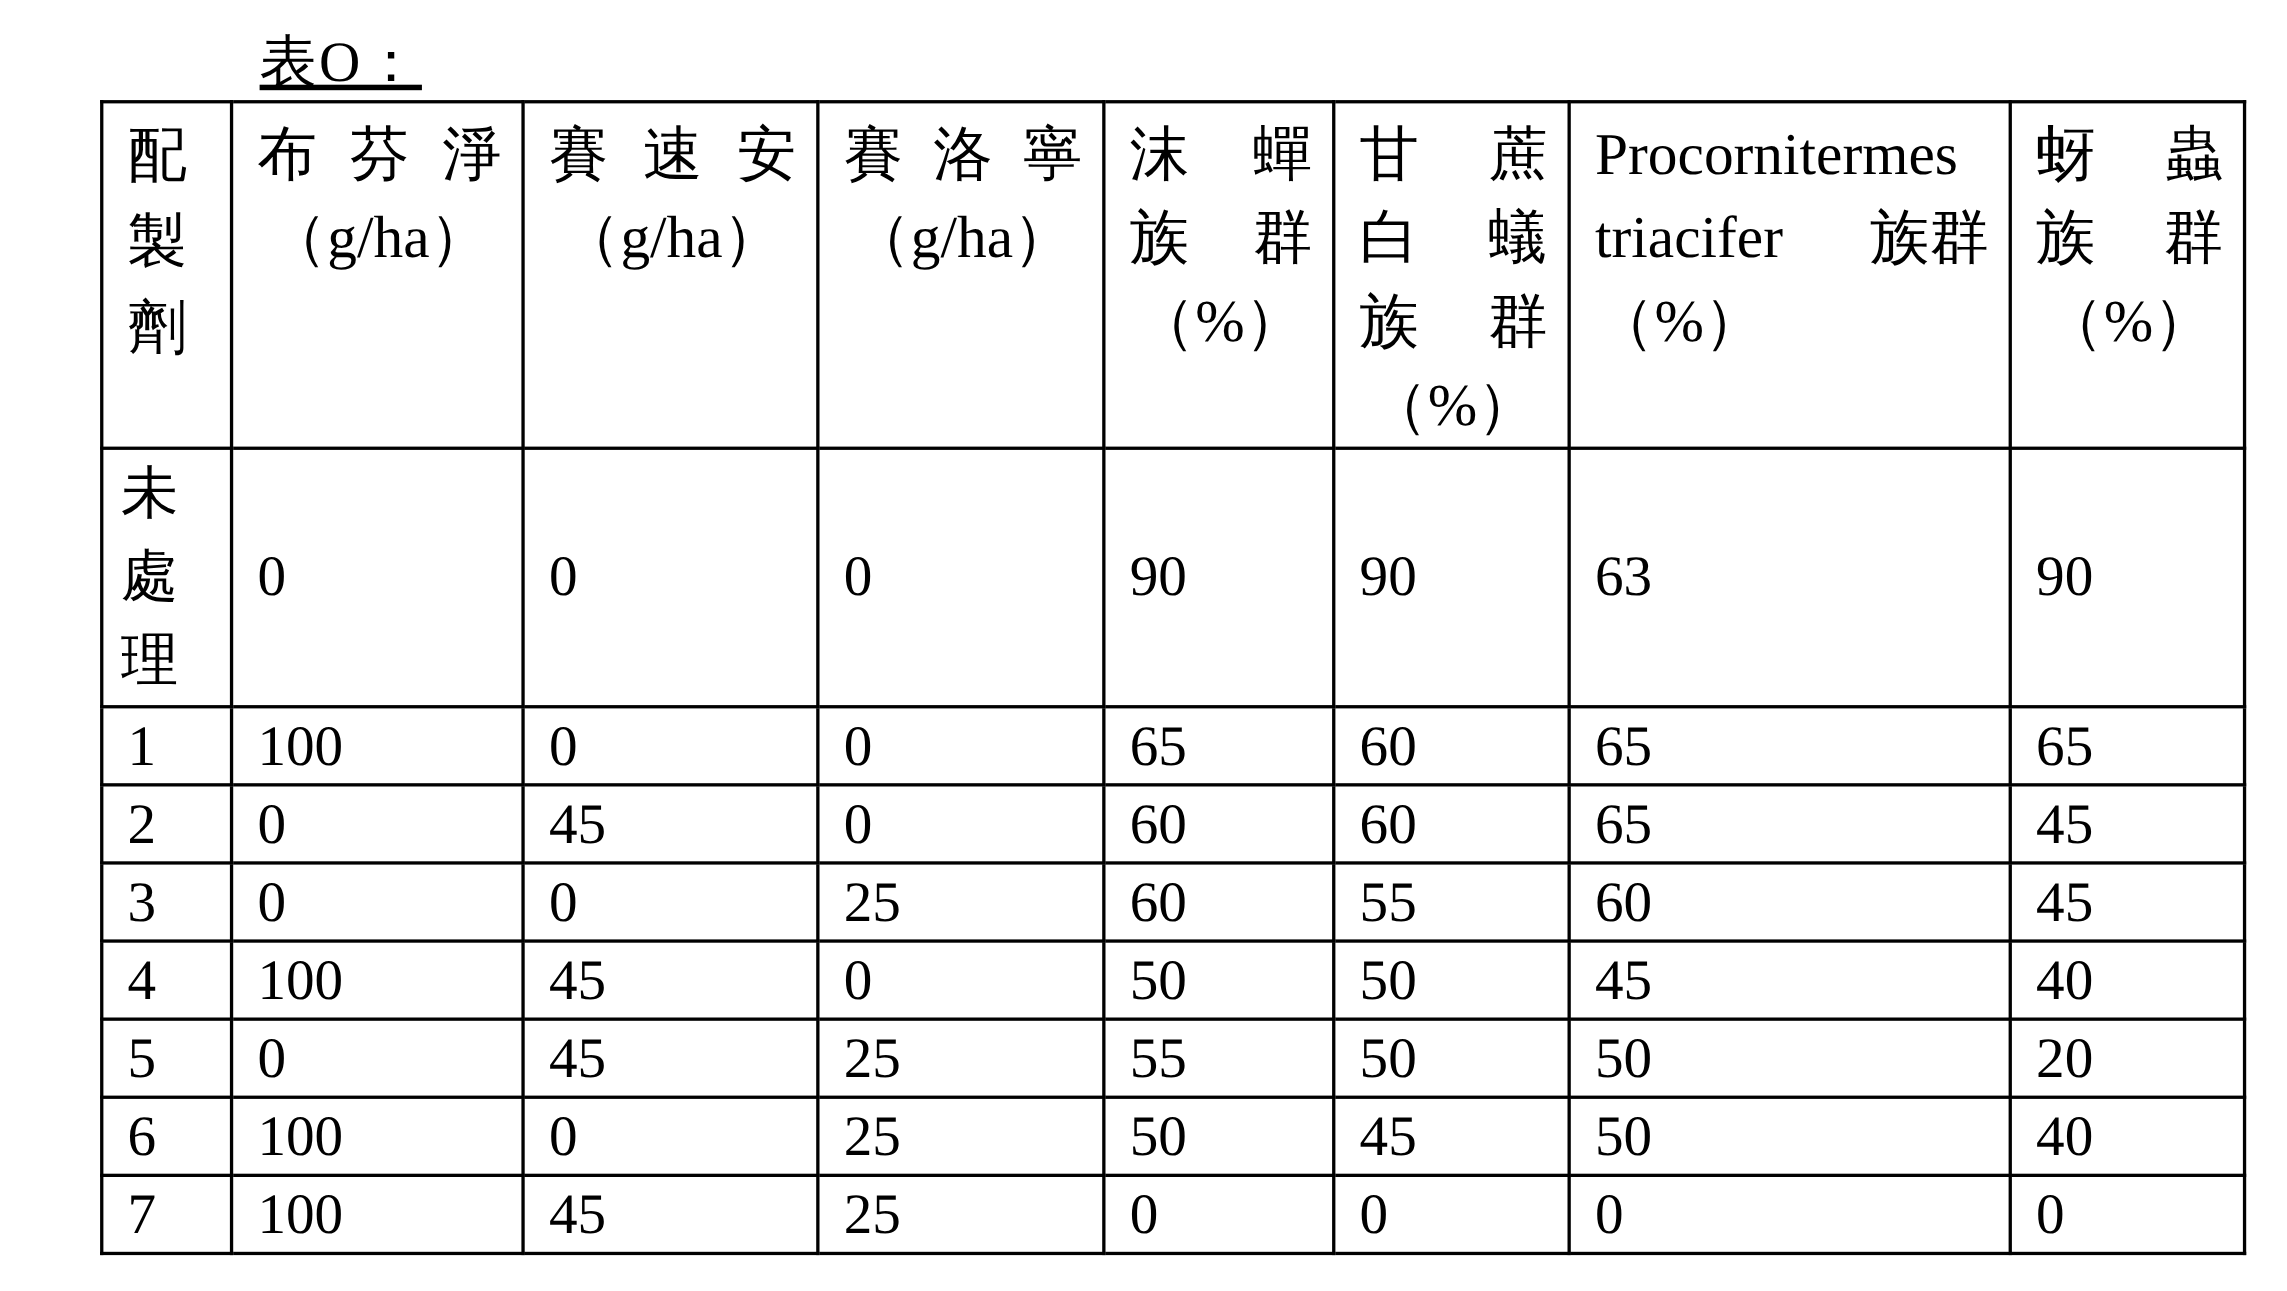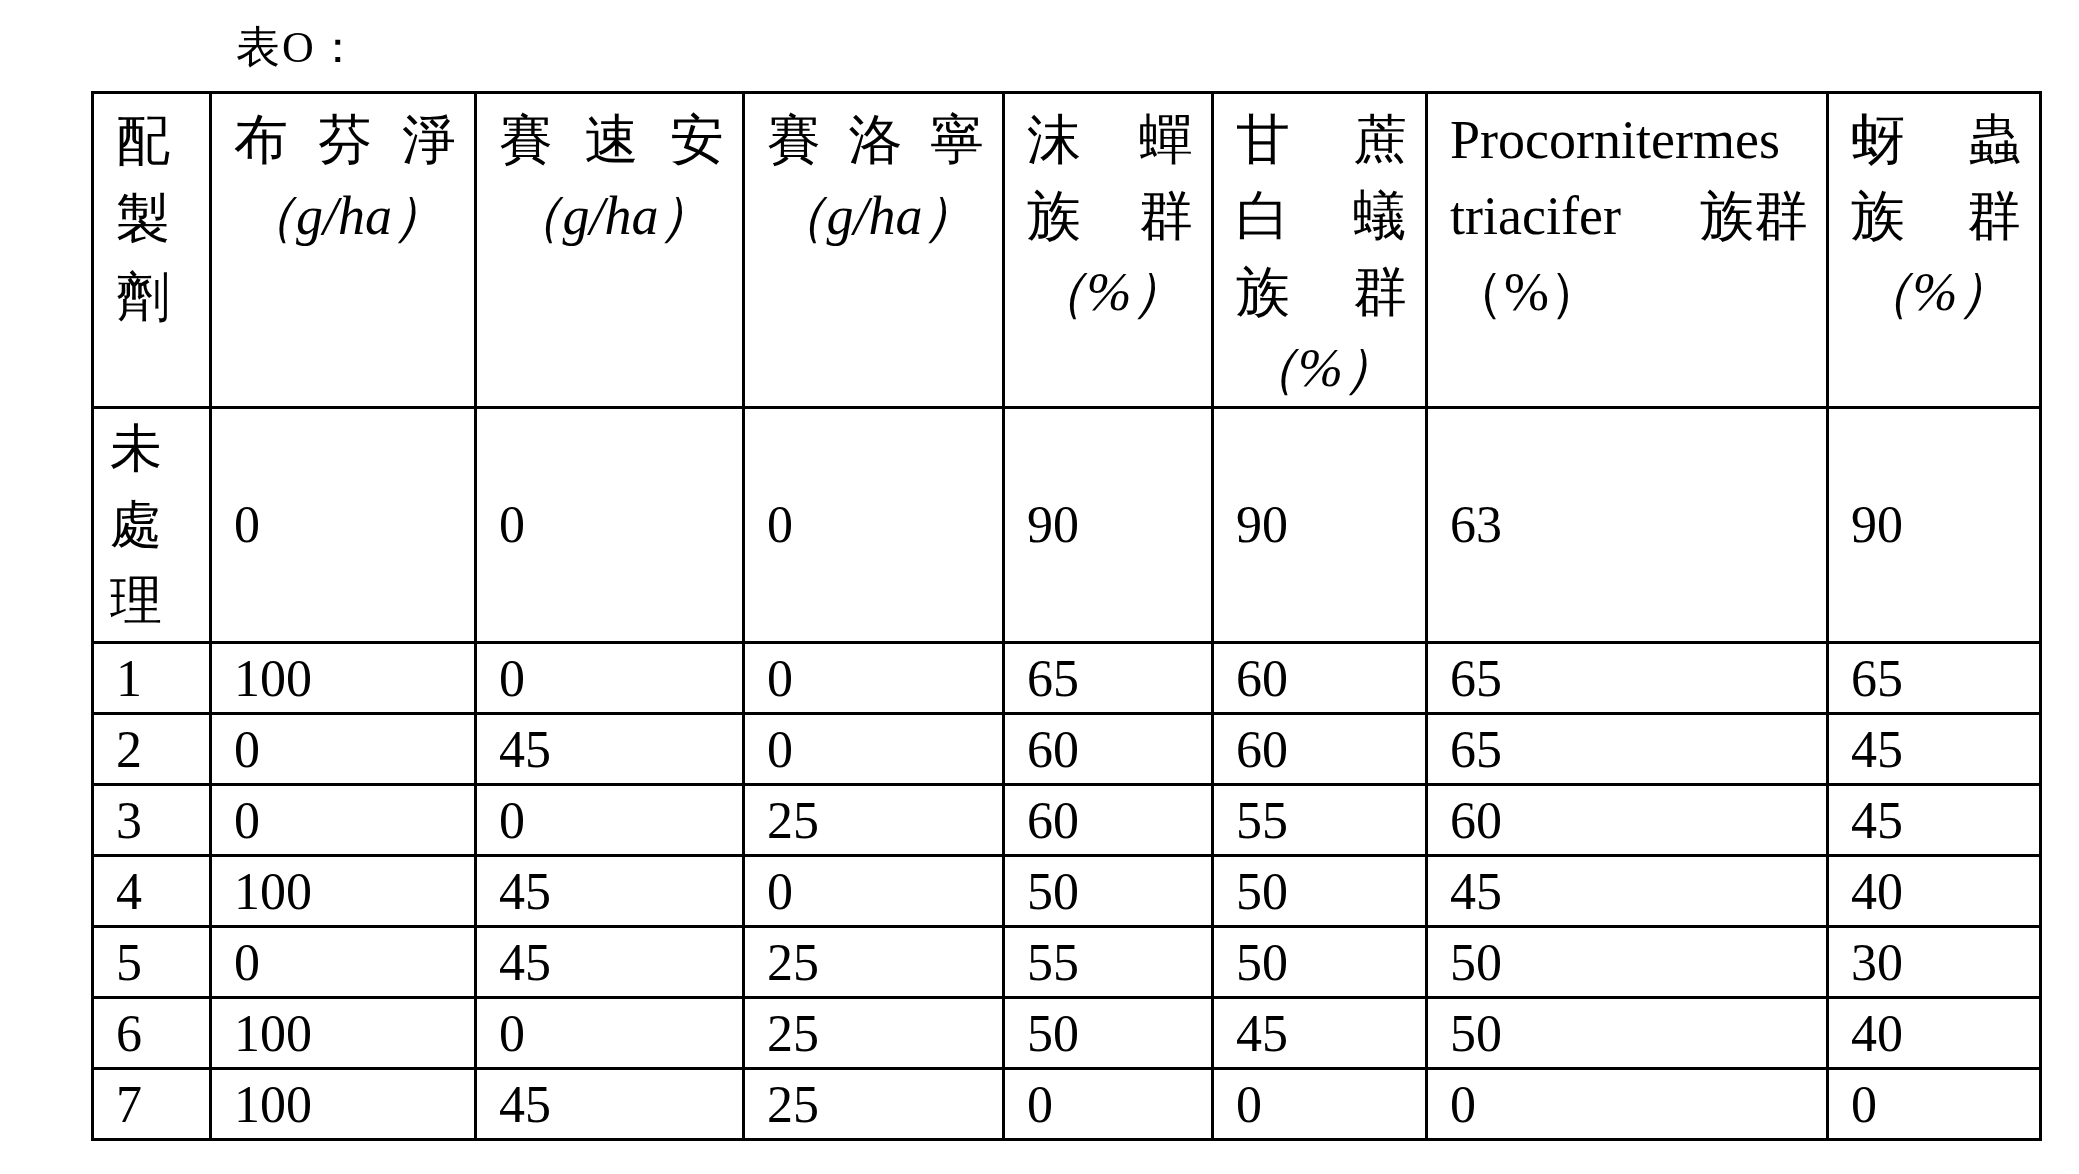--- a/index.html
+++ b/index.html
@@ -11,24 +11,25 @@
     width: 2079px;
     height: 1174px;
     position: relative;
     overflow: hidden;
     font-family: "Liberation Serif", "DejaVu Serif", serif;
     color: #000;
   }
   .title {
     position: absolute;
     left: 236px;
-    top: 16px;
-    font-size: 44px;
+    top: 26px;
+    font-size: 52px;
     line-height: 64px;
     letter-spacing: 2px;
+    text-decoration: underline;
   }
   table.data {
     position: absolute;
     left: 91px;
     top: 91px;
     border-collapse: collapse;
     table-layout: fixed;
     width: 1948px;
   }
   table.data td, table.data th {
@@ -41,21 +42,21 @@
     text-align: left;
     overflow: hidden;
   }
   table.data th {
     vertical-align: top;
     padding-top: 8px;
     line-height: 76px;
     font-size: 54px;
   }
   th .line { display: block; white-space: nowrap; }
-  th .center { text-align: center; padding-right: 20px; font-style: italic; }
+  th .center { text-align: center; padding-right: 20px; }
   th .spread { display: flex; justify-content: space-between; padding-right: 18px; }
   th.rowhead {
     padding-left: 16px;
     padding-top: 40px;
   }
   th.rowhead .vchar { display: block; line-height: 78px; }
   tr.head { height: 306px; }
   tr.untreated { height: 235px; }
   tr.untreated td.rowlabel { padding-left: 16px; line-height: 76px; }
   tr.untreated td.rowlabel .vchar { display: block; }
@@ -213,21 +214,21 @@
     <td>40</td>
   </tr>
   <tr class="body">
     <td class="rowlabel">5</td>
     <td>0</td>
     <td>45</td>
     <td>25</td>
     <td>55</td>
     <td>50</td>
     <td>50</td>
-    <td>30</td>
+    <td>20</td>
   </tr>
   <tr class="body">
     <td class="rowlabel">6</td>
     <td>100</td>
     <td>0</td>
     <td>25</td>
     <td>50</td>
     <td>45</td>
     <td>50</td>
     <td>40</td>

